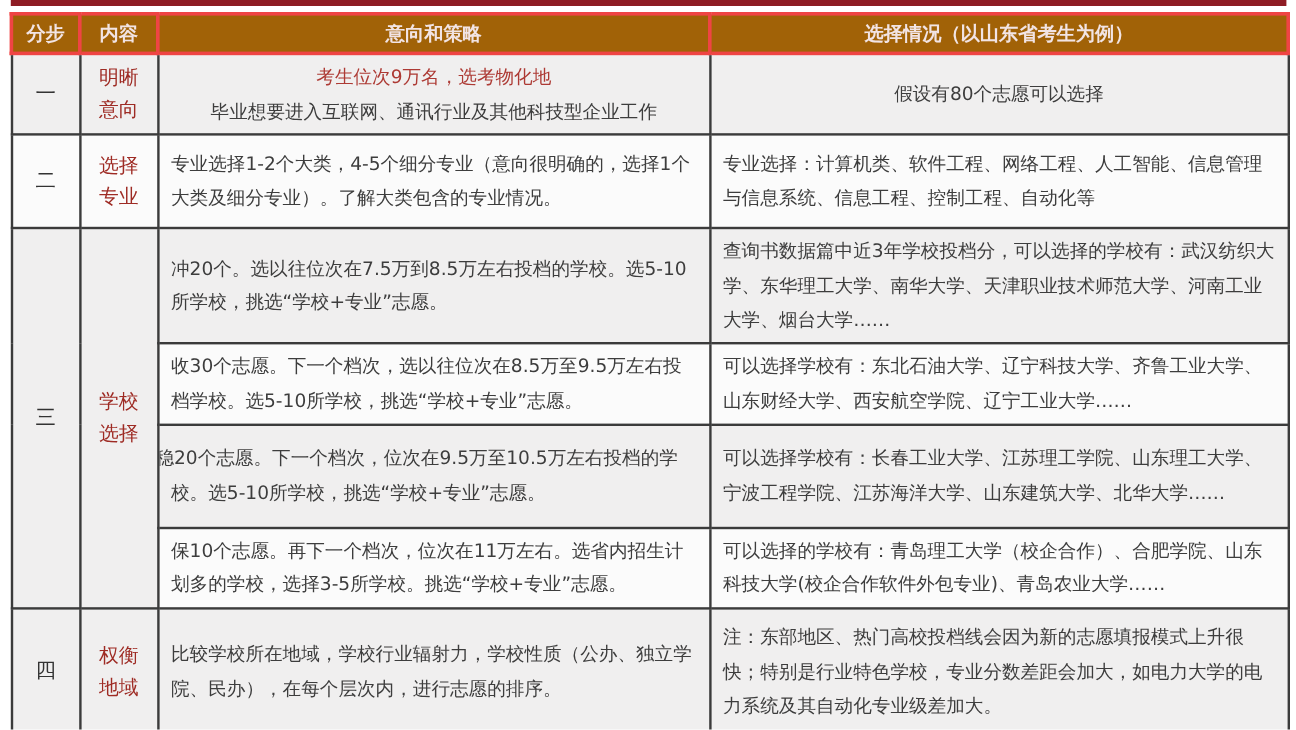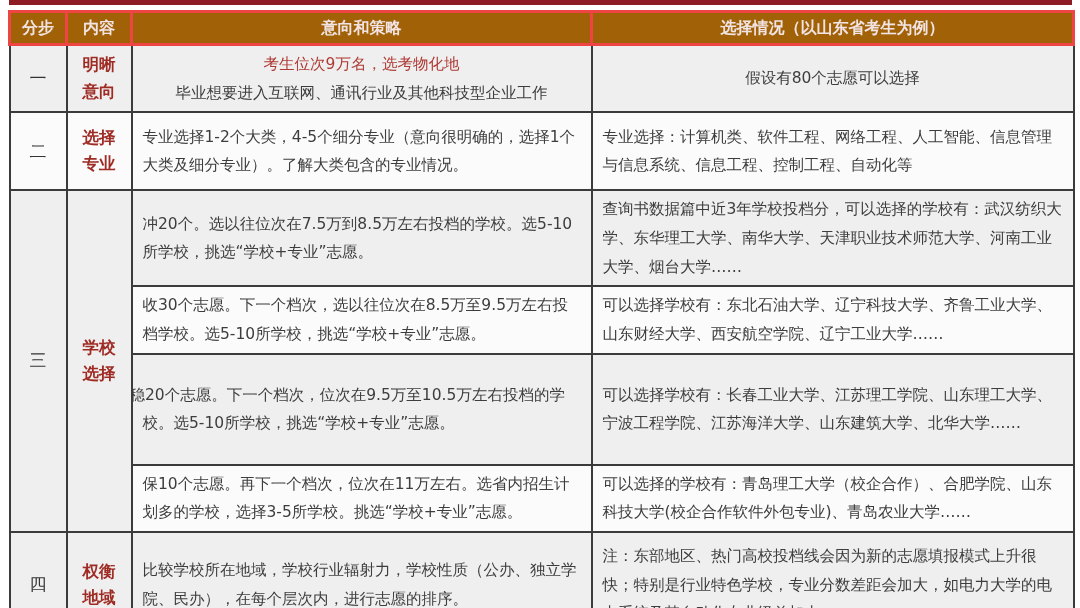--- a/index.html
+++ b/index.html
@@ -23,30 +23,30 @@
   }
   td{
     border:2px solid #3b3b3b;vertical-align:middle;
     color:#3d3d3d;font-size:15.5px;line-height:1.85;
     padding:4px 10px;word-break:break-all;
   }
   td.bg-g{background:#f0efef;}
   td.bg-w{background:#fbfbfb;}
   td.step-cell{text-align:center;font-size:17px;color:#333333;padding:0;}
   td.content-cell{
-    text-align:center;font-weight:bold;color:#9e2b24;font-size:16.5px;
+    text-align:center;font-weight:normal;color:#9e2b24;font-size:16.5px;
     padding:0 9px;line-height:1.6;
   }
   td.center{text-align:center;}
   .red-line{color:#ad3a34;display:block;}
   .dark-line{display:block;}
   td.clip-left{overflow:hidden;}
   td.clip-left .clip{display:block;text-indent:-13px;}
   .h-r1{height:56px;} .h-r2{height:78px;}
-  .h-s1{height:92px;} .h-s2{height:60px;} .h-s3{height:111px;} .h-s4{height:60px;padding-left:17px;}
+  .h-s1{height:92px;} .h-s2{height:60px;} .h-s3{height:86px;} .h-s4{height:60px;padding-left:17px;}
   .h-r4{height:106px;}
 </style>
 </head>
 <body>
 
 <div class="top-rule"></div>
 
 <table class="grid">
   <colgroup>
     <col class="c-step">

